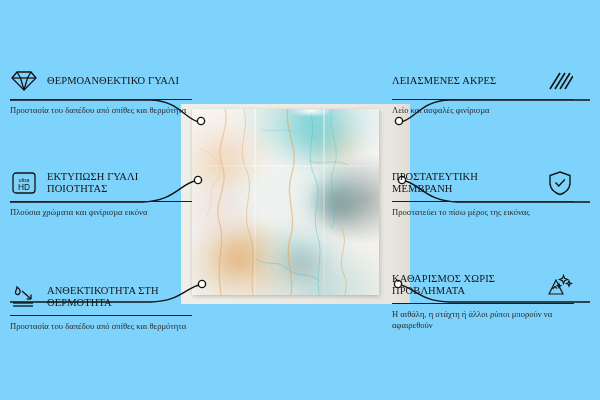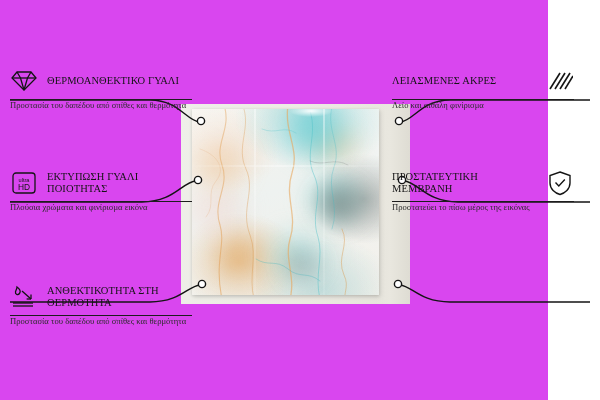--- a/index.html
+++ b/index.html
@@ -8,23 +8,23 @@
   }
   body {
     width: 600px;
     height: 400px;
     background: #ffffff;
     font-family: "Liberation Serif", serif;
     overflow: hidden;
   }
   .infographic {
     position: relative;
-    width: 548px;
+    width: 600px;
     height: 400px;
-    background: #d946ef;
+    background: #7dd3fc;
   }
 
   
   .product-stage {
     position: absolute;
     left: 181px;
     top: 104px;
     width: 229px;
     height: 200px;
   }
@@ -148,20 +148,21 @@
     color: #1a1a1a;
     text-decoration: underline;
   }
   .feat-rule {
     margin-top: 3px;
     height: 0;
     border-top: 1.4px solid #1d1d1d;
     width: 100%;
   }
   .feat-desc {
+    margin-top: 5px;
     font-size: 8.6px;
     line-height: 11px;
     color: #2b2b2b;
     font-family: "Liberation Serif", serif;
   }
 
   
   .connectors {
     position: absolute;
     left: 0; top: 0;
@@ -287,31 +288,47 @@
         <svg width="26" height="22" viewBox="0 0 26 22" fill="none" stroke="#141414" stroke-width="1.6">
           <path d="M3,19 L13,3"></path>
             <path d="M8,19 L18,3"></path>
             <path d="M13,19 L23,3"></path>
             <path d="M18,19 L26,6"></path>
         </svg>
       </span>
       <span class="feat-title">ΛΕΙΑΣΜΕΝΕΣ ΑΚΡΕΣ</span>
     </div>
     <div class="feat-rule"></div>
-    <div class="feat-desc">Λείο και αιθάλη φινίρισμα</div>
+    <div class="feat-desc">Λείο και ασφαλές φινίρισμα</div>
   </div>
 
   <div class="feature right" style="top:168px">
     <div class="feat-head">
       <span class="feat-icon">
         <svg width="24" height="26" viewBox="0 0 24 26" fill="none" stroke="#141414" stroke-width="1.4">
           <path d="M12,2 L22,5.5 V13 C22,19 17,23 12,24.5 C7,23 2,19 2,13 V5.5 Z"></path>
           <path d="M7.5,12.5 L10.8,16 L16.8,9.5"></path>
         </svg>
       </span>
       <span class="feat-title">ΠΡΟΣΤΑΤΕΥΤΙΚΗ ΜΕΜΒΡΑΝΗ</span>
     </div>
     <div class="feat-rule"></div>
     <div class="feat-desc">Προστατεύει το πίσω μέρος της εικόνας</div>
   </div>
 
+  <div class="feature right" style="top:270px">
+    <div class="feat-head">
+      <span class="feat-icon">
+        <svg width="26" height="24" viewBox="0 0 26 24" fill="none" stroke="#141414" stroke-width="1.2">
+          <path d="M2,21 L9,7 L16,21 Z"></path>
+          <path d="M5.5,16 L8,13.5 L10,15.5"></path>
+          <path d="M16.5,2.5 L17.6,5.4 L20.5,6.5 L17.6,7.6 L16.5,10.5 L15.4,7.6 L12.5,6.5 L15.4,5.4 Z"></path>
+          <path d="M22,8 L22.7,9.8 L24.5,10.5 L22.7,11.2 L22,13 L21.3,11.2 L19.5,10.5 L21.3,9.8 Z"></path>
+          <path d="M12,11 L12.5,12.3 L13.8,12.8 L12.5,13.3 L12,14.6 L11.5,13.3 L10.2,12.8 L11.5,12.3 Z"></path>
+        </svg>
+      </span>
+      <span class="feat-title">ΚΑΘΑΡΙΣΜΟΣ ΧΩΡΙΣ ΠΡΟΒΛΗΜΑΤΑ</span>
+    </div>
+    <div class="feat-rule"></div>
+    <div class="feat-desc">Η αιθάλη, η στάχτη ή άλλοι ρύποι μπορούν να αφαιρεθούν</div>
+  </div>
 
 </div>
 
 </body></html>

